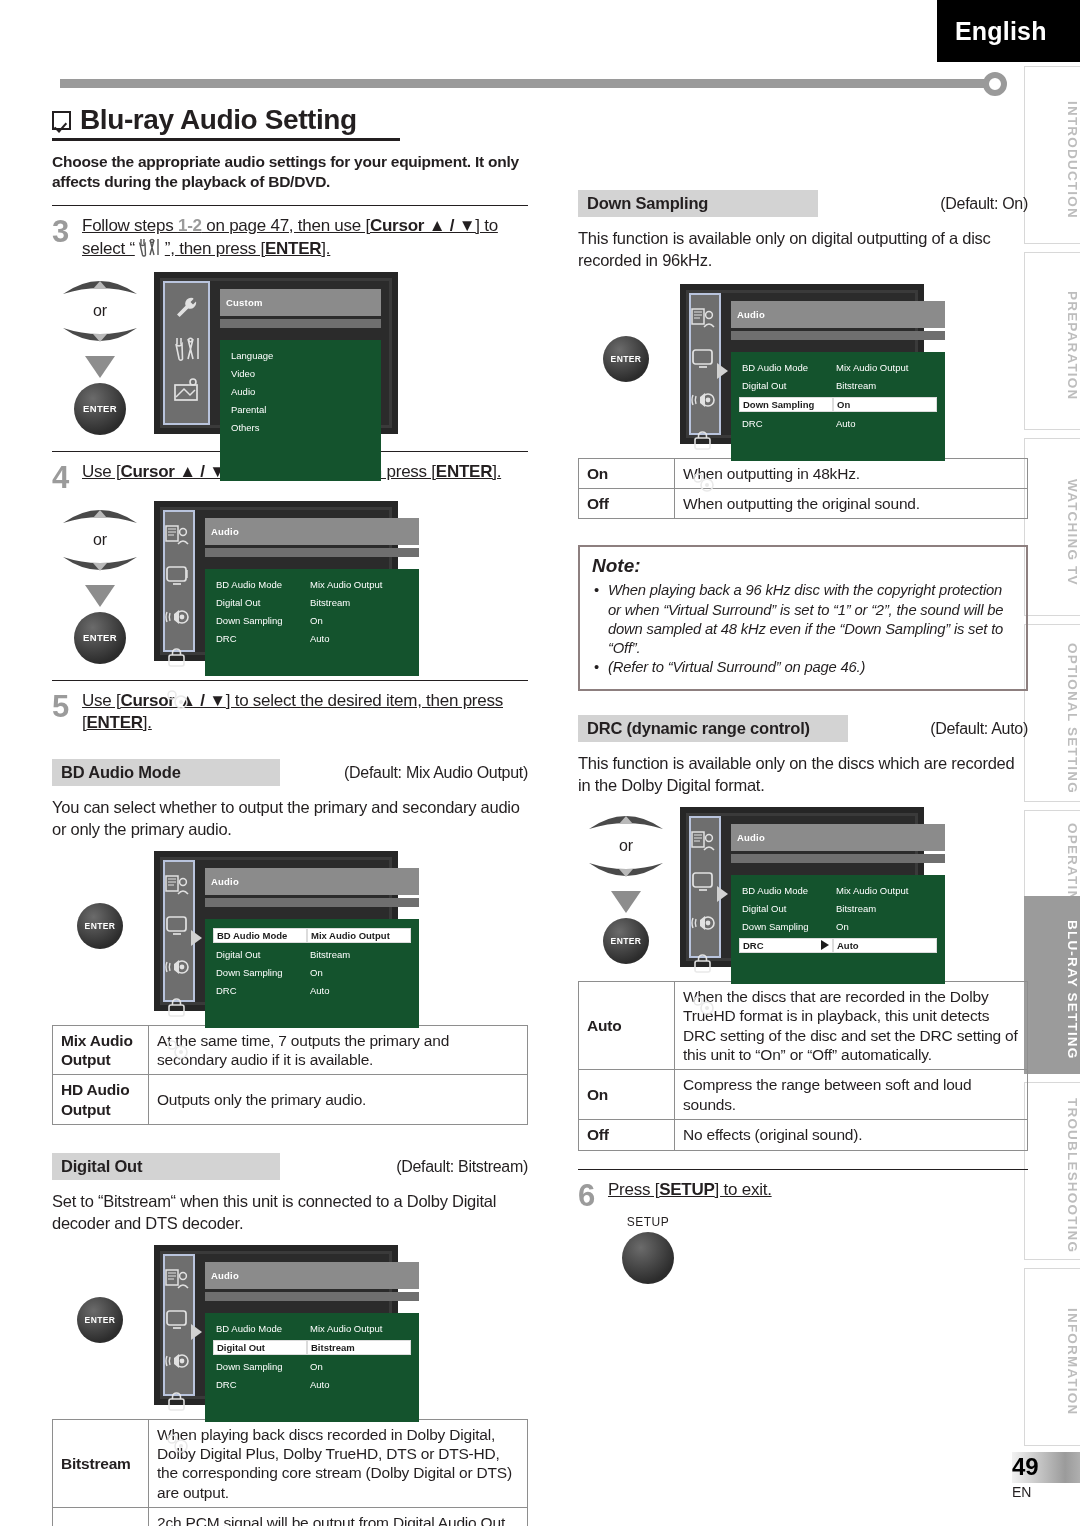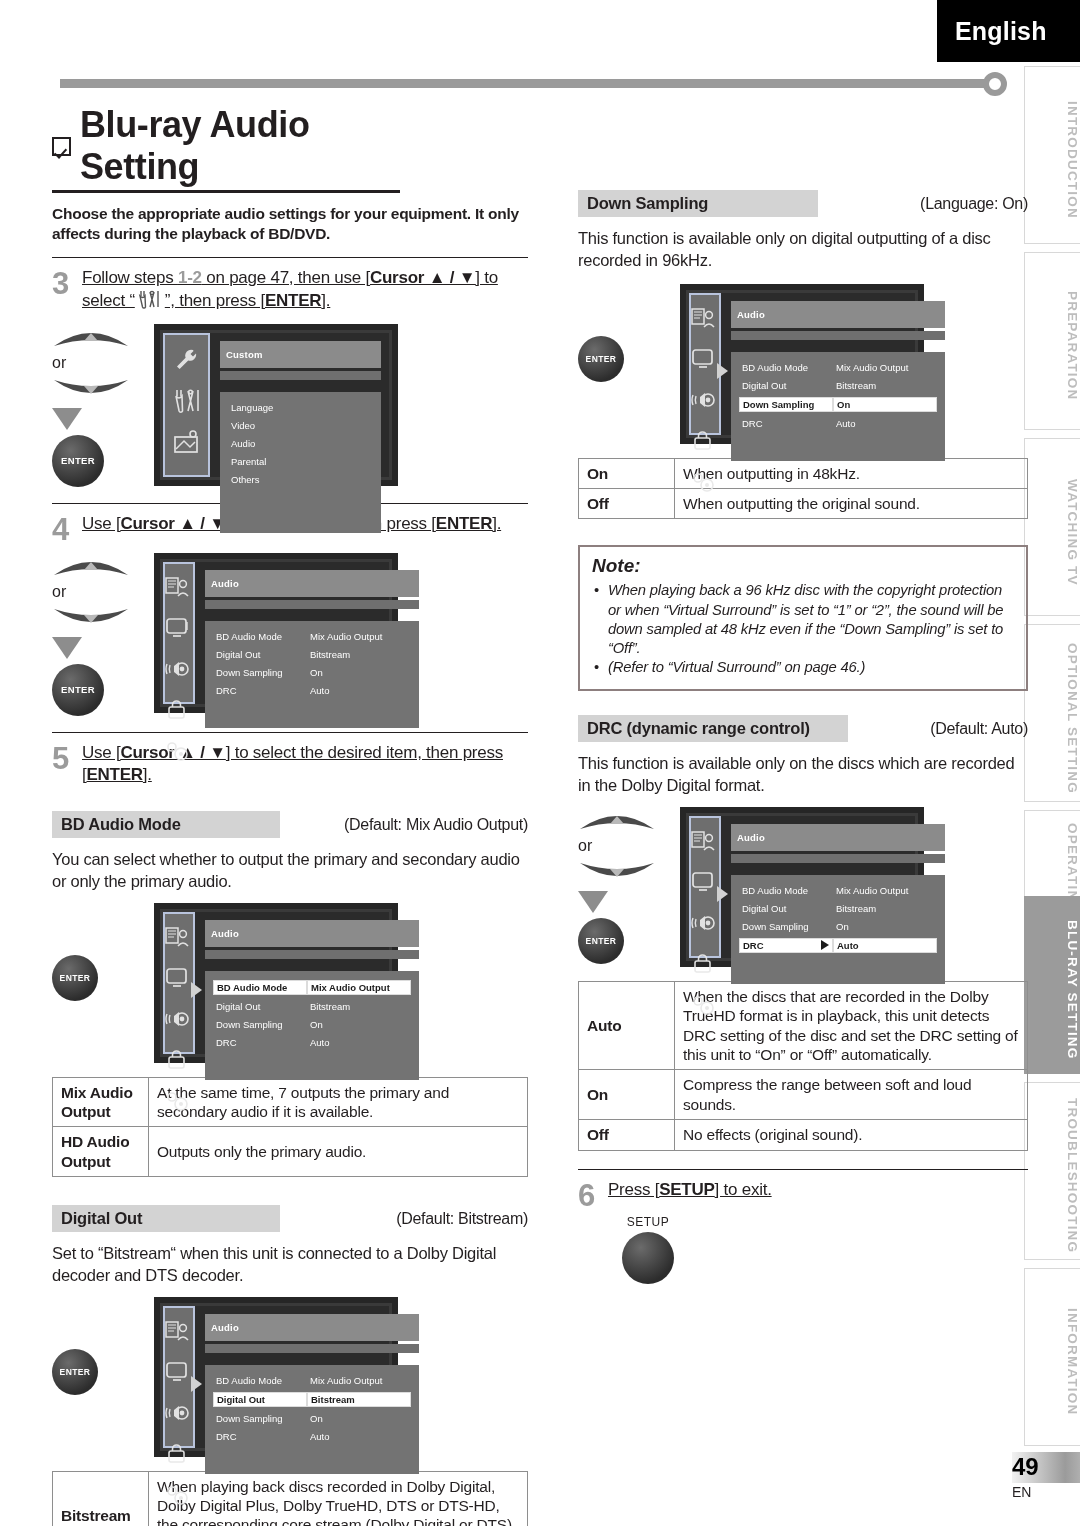--- a/index.html
+++ b/index.html
@@ -50,21 +50,21 @@
   .rail-tab.active{
     background:#9b9b9b; color:#ffffff; border-color:#9b9b9b;
   }
 
   
   #col-left { position:absolute; left:52px; top:104px; width:476px; }
   #col-right{ position:absolute; left:578px; top:190px; width:450px; }
 
   
   .sec-title{
-    font-size:36px; font-weight:bold; letter-spacing:-0.4px;
+    font-size:28px; font-weight:bold; letter-spacing:-0.4px;
     display:flex; align-items:center; gap:9px;
     border-bottom:3px solid #231f20;
     padding-bottom:2px;
     width:348px;
   }
   .check-box{
     width:19px; height:19px; border:2px solid #231f20;
     position:relative; flex:none;
   }
   .check-box:after{
@@ -88,21 +88,21 @@
   .step-body{ font-size:17px; line-height:1.33; letter-spacing:-0.25px;text-decoration:underline; }
   .step-body b{ font-weight:bold; }
   .num-accent{ color:#9b9b9b; font-weight:bold; }
 
   .glyph-wrench, .glyph-spk{
     display:inline-block; vertical-align:-3px; margin:0 2px;
   }
 
   
   .keyblock{
-    display:flex; flex-direction:column; 
+    display:flex; flex-direction:column; align-items:center;
     width:96px; flex:none;
   }
   .curvebtn{
     width:78px; height:27px; position:relative;
   }
   .curvebtn svg{ display:block; }
   .or-text{ font-size:16px; margin:3px 0; }
   .downarrow{
     width:0;height:0;border-left:15px solid transparent;
     border-right:15px solid transparent;border-top:22px solid #8d8d8d;
@@ -129,21 +129,21 @@
     padding-top:12px; gap:15px;
   }
   .osd-rail .ic{ width:28px;height:26px;opacity:.95; }
   .osd-main{ flex:1; padding:8px 8px 8px 10px; }
   .osd-bar{
     background:#8b8b8b; color:#fff; font-size:9.5px; font-weight:bold;
     padding:8px 6px; letter-spacing:0.2px;
   }
   .osd-bar2{ background:#6f6f6f; height:9px; margin-top:3px; }
   .osd-list{
-    margin-top:12px; background:#737373; padding:9px 8px 26px 8px;
+    margin-top:12px; background:#14532d; padding:9px 8px 26px 8px;
     position:relative;
   }
   .osd-row{
     display:flex; font-size:9.5px; color:#ffffff;
     margin-bottom:5px; align-items:center;
   }
   .osd-k{ width:94px; padding:1px 3px; }
   .osd-v{ width:104px; padding:1px 3px; }
   .osd-row.sel .osd-k,
   .osd-row.sel .osd-v{
@@ -608,21 +608,21 @@
     </tr>
   </tbody>
     </table>
 
 </div>
 
 <div id="col-right">
 
   <div class="band-row" style="margin-top:0;">
     <span class="band" style="width:240px;">Down Sampling</span>
-    <span class="band-default">(Language: On)</span>
+    <span class="band-default">(Default: On)</span>
   </div>
   <div class="para">This function is available only on digital outputting of a disc recorded in 96kHz.</div>
 
   <div style="display:flex;margin-top:12px;">
     <div class="keyblock" style="padding-top:52px;">
       <div class="enter-circle small">ENTER</div>
     </div>
     <div class="osd-frame" style="margin-left:6px;">
       <div class="osd" style="width:232px;height:148px;">
         <div class="osd-rail">

